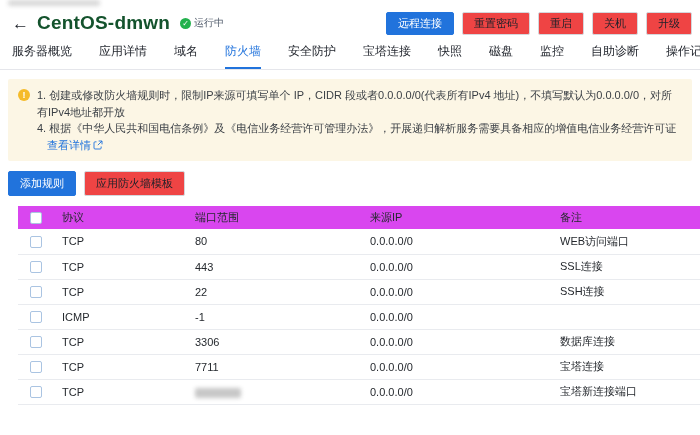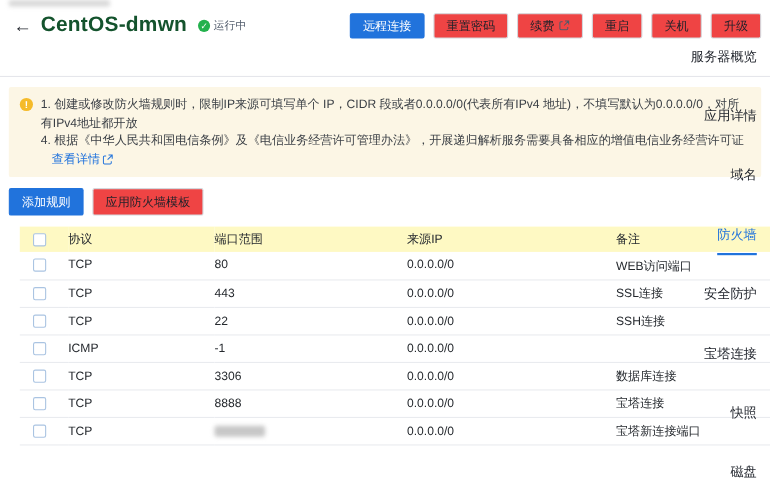--- a/index.html
+++ b/index.html
@@ -22,22 +22,22 @@
     color:#fff; font-size:8px; line-height:11px; text-align:center; display:inline-block; }
   .status-label { font-size:10px; color:#4e5969; }
   .actions { margin-left:auto; display:flex; gap:8px; }
   .btn { font-family:inherit; font-size:11px; color:#1d2129; background:#ef4444;
     border:1px solid #d4d7dc; border-radius:2px; height:23px; padding:0 11px;
     cursor:pointer; display:inline-flex; align-items:center; gap:4px; white-space:nowrap; }
   .btn.primary { background:var(--accent); border-color:var(--accent); color:#fff; }
   .ext-icon { width:10px; height:10px; display:inline-block; }
 
   
-  .tabbar { display:flex; align-items:flex-end; padding:0 12px; margin-top:9px;
-    border-bottom:1px solid #e5e6eb; height:27px; gap:27px;flex-direction:column; }
+  .tabbar { display:flex; padding:0 12px; margin-top:9px;
+    border-bottom:1px solid #e5e6eb; height:27px; gap:27px; }
   .tab { font-size:12px; color:#1d2129; padding-bottom:8px; cursor:pointer;
     border-bottom:2px solid transparent; white-space:nowrap; }
   .tab.active { color:var(--accent); border-bottom-color:var(--accent); }
 
   
   .notice { margin:9px 8px 0 8px; background:var(--notice-bg); border-radius:2px;
     padding:8px 12px 8px 10px; display:flex; gap:7px; }
   .warn-icon { flex:0 0 auto; width:12px; height:12px; border-radius:50%;
     background:var(--notice-icon); color:#fff; font-size:9px; font-weight:bold;
     line-height:12px; text-align:center; margin-top:2px; }
@@ -47,21 +47,21 @@
 
   
   .toolbar { display:flex; gap:8px; margin:10px 0 10px 8px; }
   .toolbar .btn { height:25px; }
 
   
   .table-wrap { padding-left:18px; }
   table { border-collapse:collapse; width:682px; table-layout:fixed; }
   col.c-check { width:44px; } col.c-proto { width:133px; }
   col.c-port { width:175px; } col.c-src { width:190px; }
-  thead td { background:#fef9c3; height:23px; font-size:11px; color:#25292e; }
+  thead td { background:#d946ef; height:23px; font-size:11px; color:#25292e; }
   tbody td { height:25px; border-bottom:1px solid #e9ebef; font-size:11px; color:#25292e; }
   td { padding:0; vertical-align:middle; }
   .cb { width:12px; height:12px; border:1px solid #aac4e2; border-radius:2px;
     background:#fff; display:inline-block; margin-left:12px; vertical-align:middle; cursor:pointer; }
 </style>
 </head>
 <body>
 
 <div class="page">
 
@@ -70,27 +70,20 @@
   <div class="header">
     <span class="back">←</span>
     <span class="title">CentOS-dmwn</span>
     <span class="status">
       <span class="status-dot">✓</span>
       <span class="status-label">运行中</span>
     </span>
     <div class="actions">
       <button class="btn primary">远程连接</button>
       <button class="btn">重置密码</button>
-      <button class="btn">
-        <span>续费</span>
-        <svg class="ext-icon" viewBox="0 0 12 12">
-          <path d="M4.2 2.2H2.4A1.2 1.2 0 0 0 1.2 3.4v6.2a1.2 1.2 0 0 0 1.2 1.2h6.2a1.2 1.2 0 0 0 1.2-1.2V7.8" fill="none" stroke="#4e5969" stroke-width="1.1"></path>
-          <path d="M6.8 1.2H10.8V5.2M10.8 1.2 5.8 6.2" fill="none" stroke="#4e5969" stroke-width="1.1"></path>
-        </svg>
-      </button>
       <button class="btn">重启</button>
       <button class="btn">关机</button>
       <button class="btn">升级</button>
     </div>
   </div>
 
   <div class="tabbar" id="tabbar">
       <span class="tab">服务器概览</span>
       <span class="tab">应用详情</span>
       <span class="tab">域名</span>
@@ -170,21 +163,21 @@
           <tr>
             <td><span class="cb"></span></td>
             <td>TCP</td>
             <td>3306</td>
             <td>0.0.0.0/0</td>
             <td>数据库连接</td>
           </tr>
           <tr>
             <td><span class="cb"></span></td>
             <td>TCP</td>
-            <td>8888</td>
+            <td>7711</td>
             <td>0.0.0.0/0</td>
             <td>宝塔连接</td>
           </tr>
           <tr>
             <td><span class="cb"></span></td>
             <td>TCP</td>
             <td><span class="redacted-port"></span></td>
             <td>0.0.0.0/0</td>
             <td>宝塔新连接端口</td>
           </tr>

